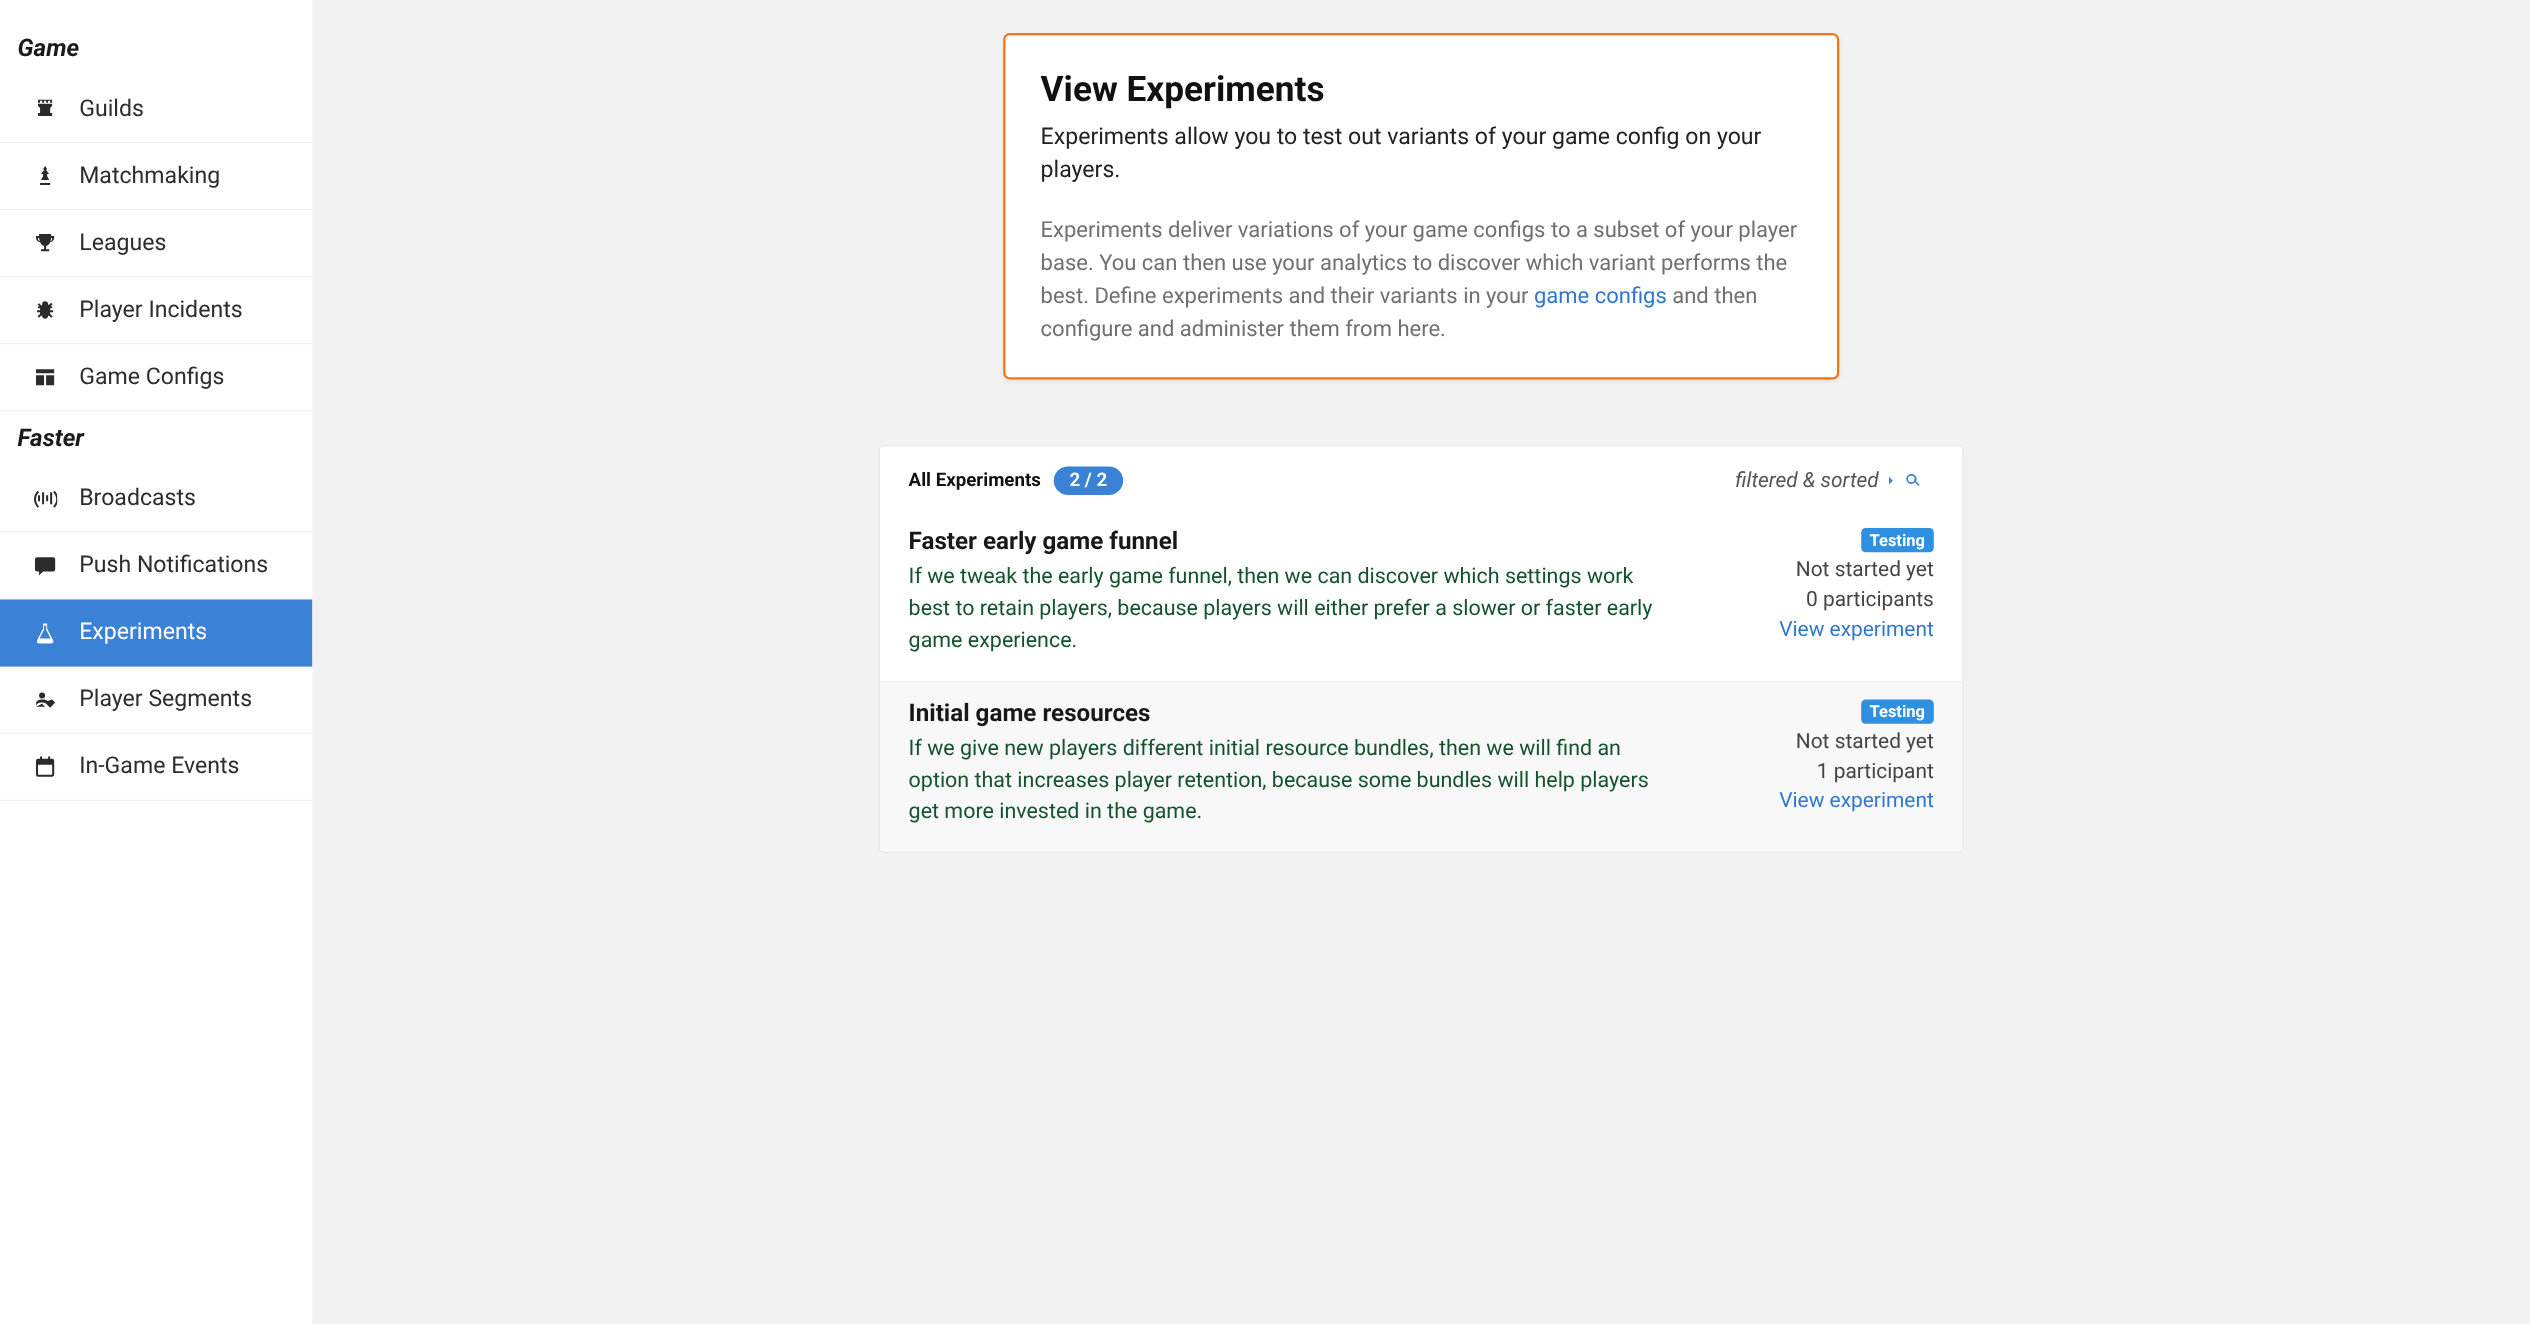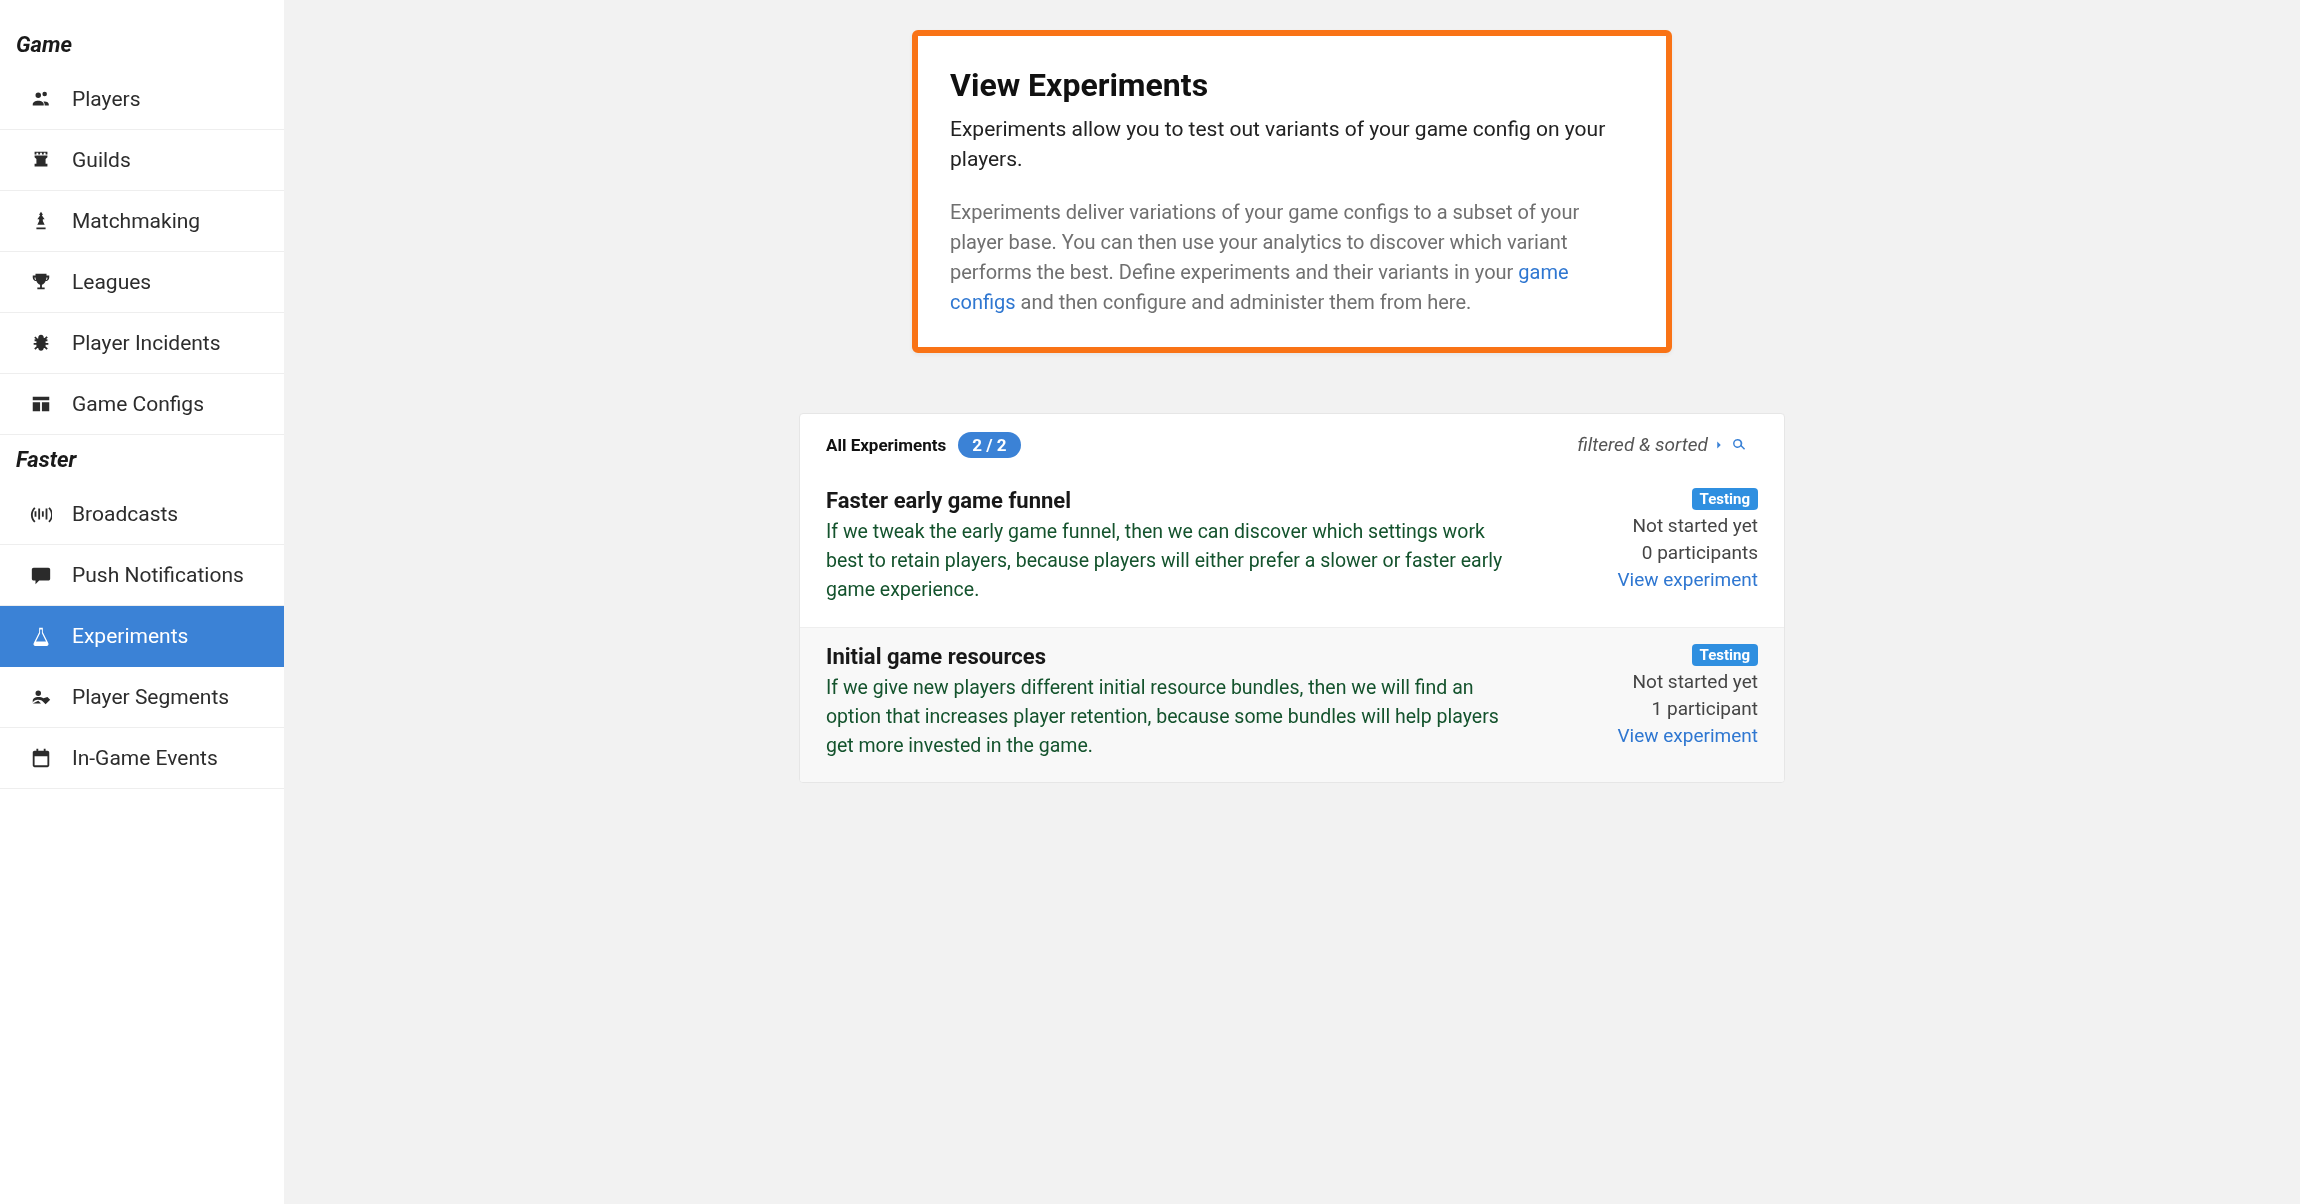--- a/index.html
+++ b/index.html
@@ -53,21 +53,21 @@
   .sidebar-item .icon svg { fill: #2b2b2b; }
   .sidebar-item.active .icon svg { fill: #ffffff; }
 
   .main {
     flex: 1;
     padding: 30px 60px;
     overflow: auto;
   }
   .intro-card {
     background: #ffffff;
-    border: 6px solid #f97316;
+    border: 2px solid #f97316;
     border-radius: 6px;
     box-shadow: 0 2px 4px rgba(0,0,0,0.05);
     padding: 30px 32px;
     width: 760px;
     margin: 0 auto 60px auto;
   }
   .intro-title {
     font-size: 32px;
     font-weight: 700;
     margin-bottom: 10px;
@@ -177,28 +177,20 @@
     font-size: 19px;
     cursor: pointer;
   }
 </style>
 </head>
 <body>
 
 <div class="app">
   <nav class="sidebar" id="sidebar">
       <div class="sidebar-section-title">Game</div>
-      <div class="sidebar-item">
-        <span class="icon">
-          <svg width="22" height="22" viewBox="0 0 24 24">
-            <path d="M9 11a3 3 0 100-6 3 3 0 000 6zm7-2a2.5 2.5 0 10-2.5-2.5A2.5 2.5 0 0016 9zM3 18c0-2.5 2.7-4 6-4s6 1.5 6 4v1H3zm13 1v-1c0-1.2-.5-2.2-1.4-3 .5-.1 1-.2 1.4-.2 2.6 0 4.5 1.2 4.5 3.2v1z"></path>
-          </svg>
-        </span>
-        <span>Players</span>
-      </div>
       <div class="sidebar-item">
         <span class="icon">
           <svg width="22" height="22" viewBox="0 0 24 24">
             <path d="M5 3v3h2V4h2v2h2V4h2v2h2V4h2v2h2V3H5zm0 4v2l2 2v5H5v3h14v-3h-2v-5l2-2V7H5z"></path>
           </svg>
         </span>
         <span>Guilds</span>
       </div>
       <div class="sidebar-item">
         <span class="icon">

